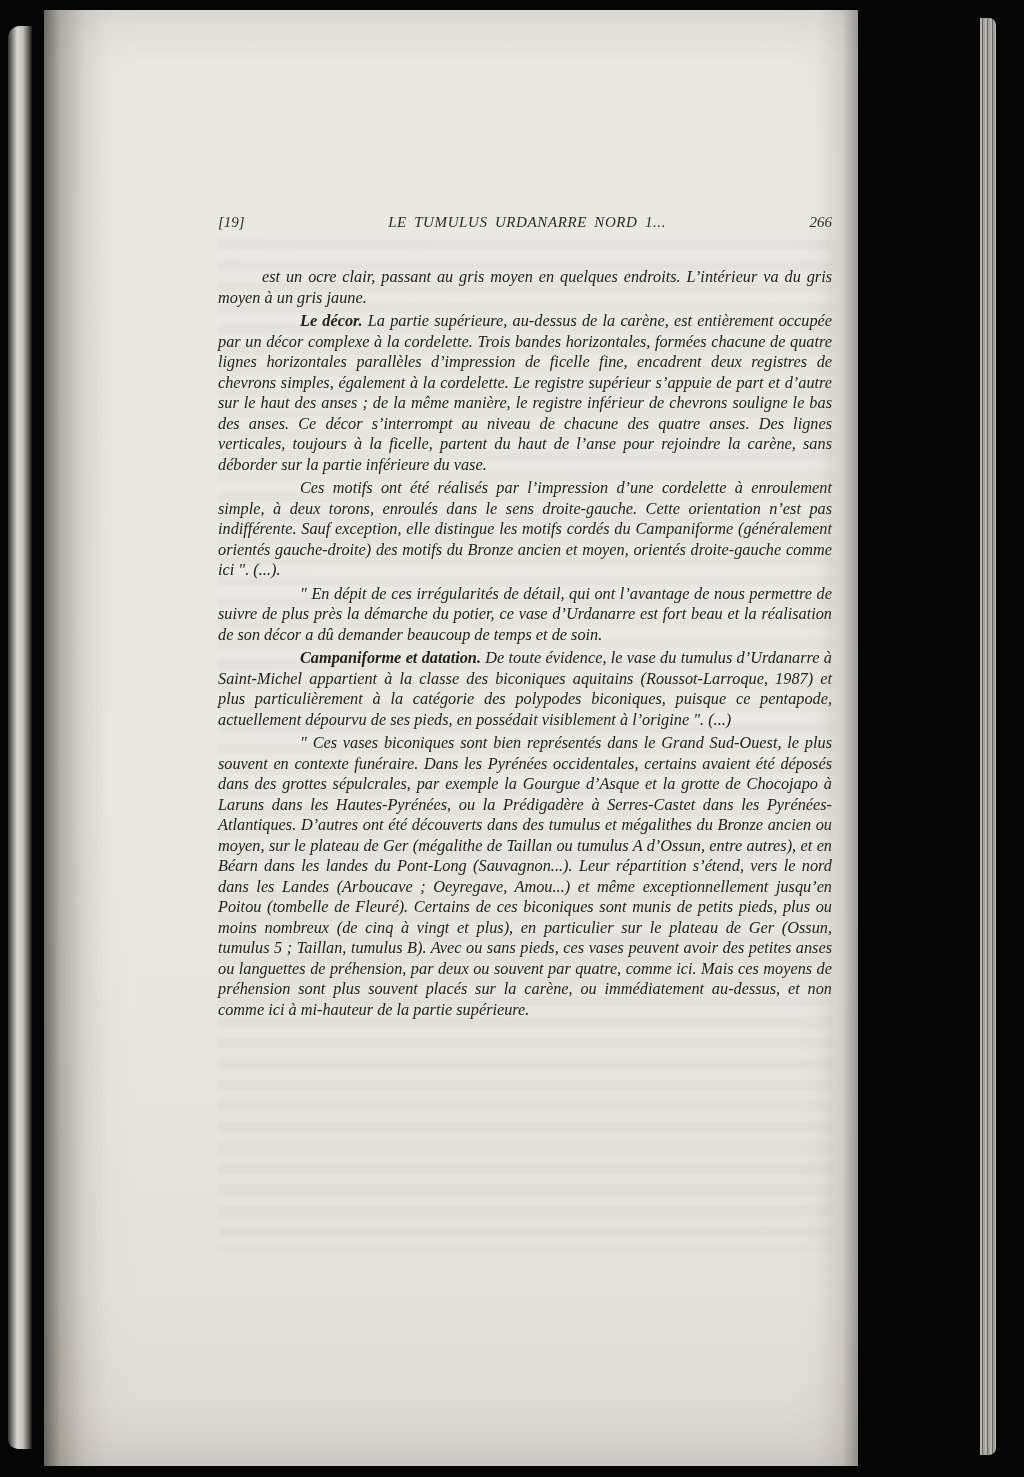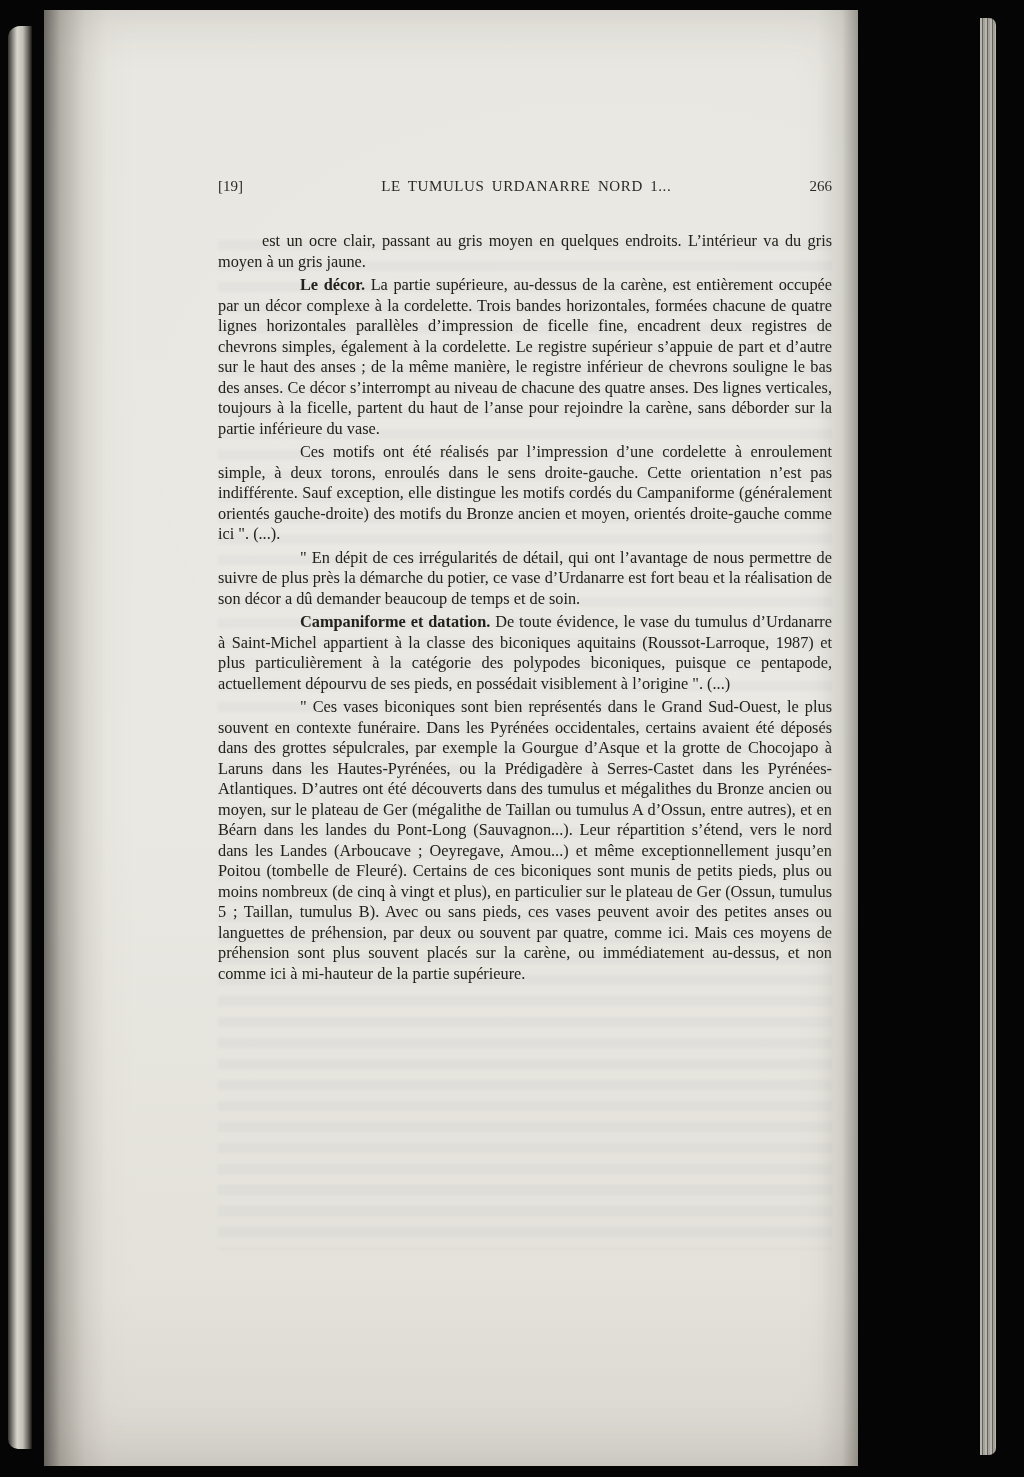--- a/index.html
+++ b/index.html
@@ -33,20 +33,21 @@
     position: absolute;
     left: 44px;
     top: 10px;
     width: 814px;
     height: 1456px;
     background:
       radial-gradient(1200px 900px at 70% 30%, rgba(255,255,255,0.06), rgba(0,0,0,0) 60%),
       linear-gradient(180deg, #e9e7e1 0%, #eae8e2 55%, #e3e1da 88%, #d9d6cf 100%),
       #e8e6e0;
     box-shadow: inset 0 0 60px rgba(60,55,45,0.18);
+    font-style: italic;
   }
   
   .page::before {
     content: "";
     position: absolute;
     left: 0; top: 0; bottom: 0;
     width: 90px;
     background: linear-gradient(90deg,
       rgba(20,18,14,0.55) 0%,
       rgba(90,85,75,0.35) 18%,
@@ -93,20 +94,21 @@
     display: flex;
     justify-content: space-between;
     align-items: baseline;
     font-size: 15px;
     color: #2b2a26;
     margin-bottom: 36px;
   }
   .page-header .center {
     letter-spacing: 0.6px;
     word-spacing: 3px;
+    margin-top: 36px;
   }
   .body-text {
     font-size: 16.3px;
     line-height: 20.5px;
     text-align: justify;
     color: #232119;
   }
   .body-text p {
     margin: 0 0 3px 0;
     text-indent: 38px;

